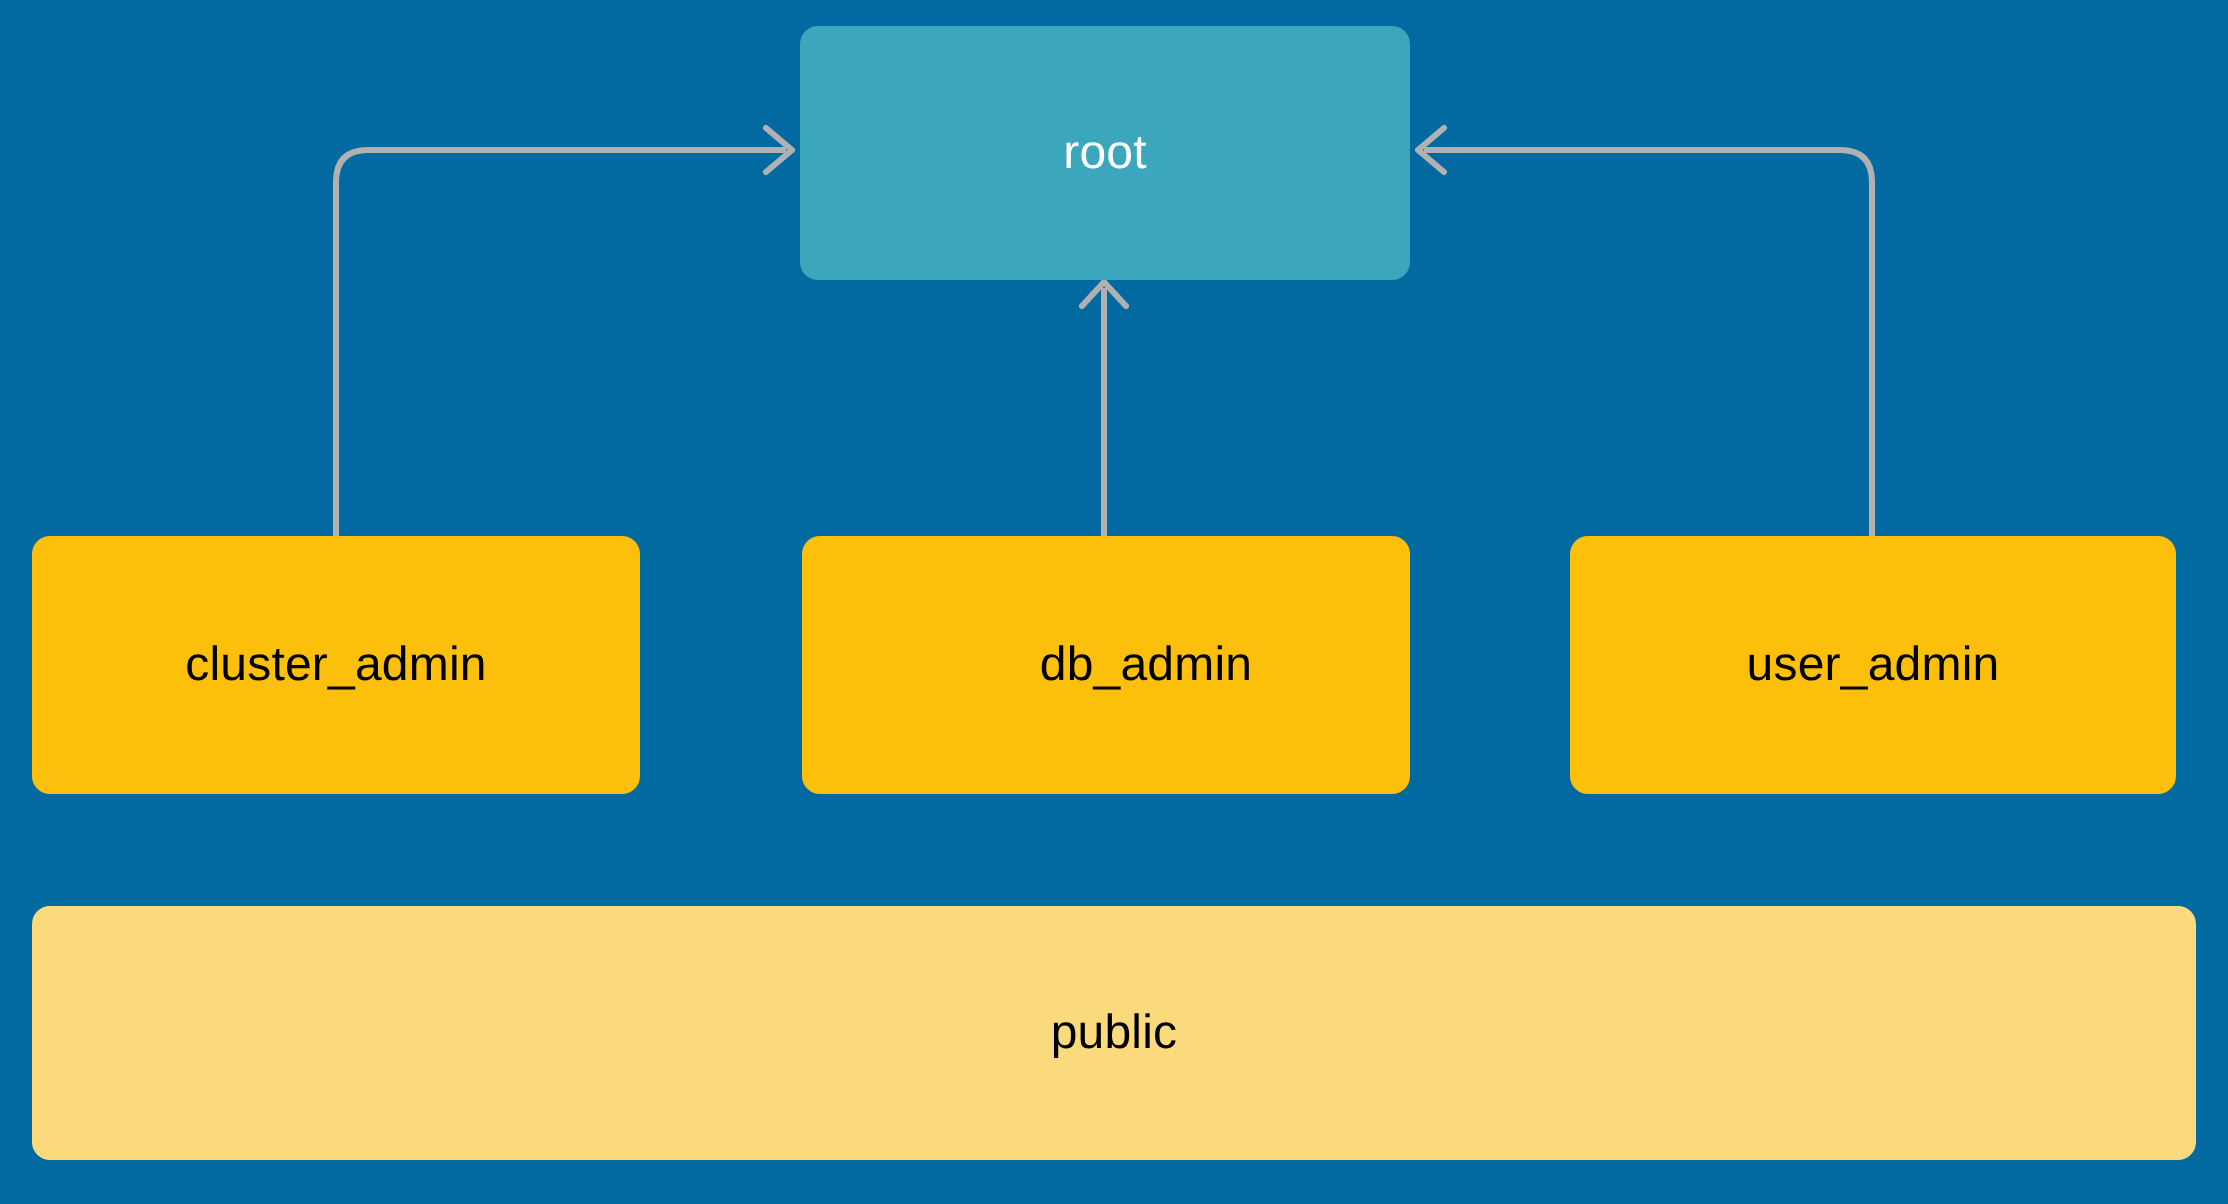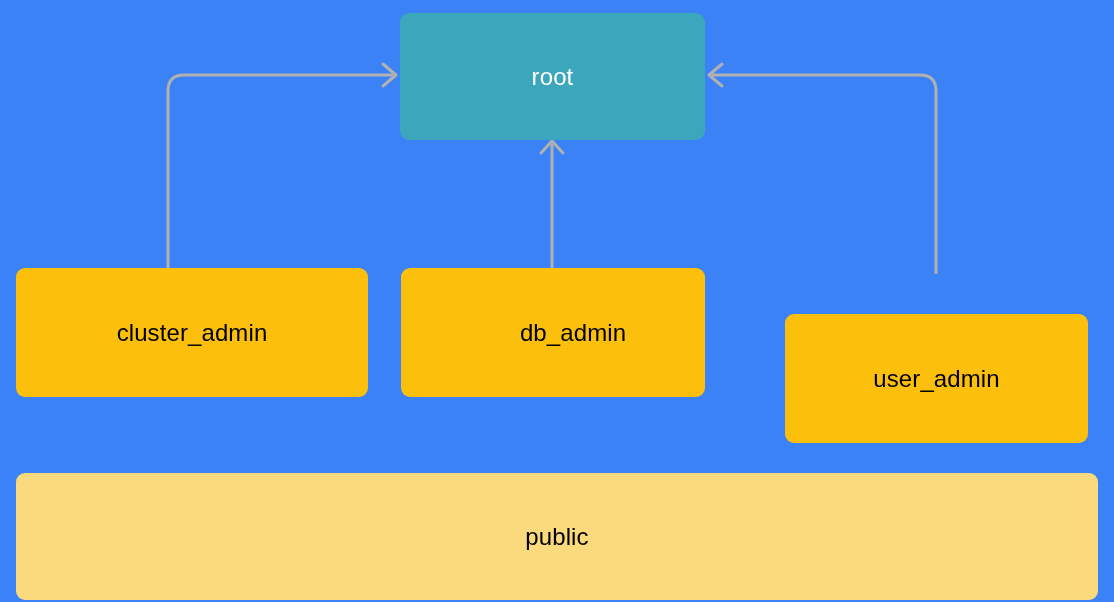--- a/index.html
+++ b/index.html
@@ -5,21 +5,21 @@
   html, body {
     margin: 0;
     padding: 0;
     background: #ffffff;
     font-family: "Liberation Sans", "DejaVu Sans", sans-serif;
   }
   .canvas {
     position: relative;
     width: 1114px;
     height: 602px;
-    background: #3b82f6;
+    background: #0369a1;
     overflow: hidden;
   }
   .edges-layer {
     position: absolute;
     left: 0;
     top: 0;
     width: 1114px;
     height: 602px;
     display: block;
   }
@@ -27,24 +27,24 @@
     position: absolute;
     display: flex;
     align-items: center;
     justify-content: center;
     border-radius: 9px;
     font-size: 24px;
     letter-spacing: 0.1px;
     box-sizing: border-box;
   }
   .node-root        { left: 400px; top: 13px;  width: 305px;  height: 127px; }
-  .node-cluster     { left: 16px;  top: 268px; width: 352px;  height: 129px; text-align: center; }
+  .node-cluster     { left: 16px;  top: 268px; width: 304px;  height: 129px; text-align: center; }
   .node-db          { left: 401px; top: 268px; width: 304px;  height: 129px; }
   .node-user        { left: 785px; top: 268px; width: 303px;  height: 129px; }
-  .node-public      { left: 16px;  top: 453px; width: 1082px; height: 127px; margin-top: 20px; }
+  .node-public      { left: 16px;  top: 453px; width: 1082px; height: 127px; }
 </style>
 </head>
 <body style="background: rgb(255, 255, 255);">
 
 <div class="canvas">
 
   <svg class="edges-layer" viewBox="0 0 1114 602" xmlns="http://www.w3.org/2000/svg" fill="none" stroke="currentColor" stroke-width="3" style="color: rgb(177, 177, 177);">
 
     <g>
       <path d="M 168 274 L 168 91 Q 168 75 184 75 L 393 75" stroke-linecap="butt"></path>
@@ -67,21 +67,21 @@
   </div>
 
   <div class="node node-cluster" style="background: rgb(251, 191, 12); color: rgb(0, 0, 0);">
     <span>cluster_admin</span>
   </div>
 
   <div class="node node-db" style="background: rgb(251, 191, 12); color: rgb(0, 0, 0); padding-left: 40px;">
     <span>db_admin</span>
   </div>
 
-  <div class="node node-user" style="background: rgb(251, 191, 12); color: rgb(0, 0, 0); margin-top: 46px;">
+  <div class="node node-user" style="background: rgb(251, 191, 12); color: rgb(0, 0, 0);">
     <span>user_admin</span>
   </div>
 
   <div class="node node-public" style="background: rgb(250, 218, 125); color: rgb(0, 0, 0);">
     <span>public</span>
   </div>
 
 </div>
 
 </body></html>

